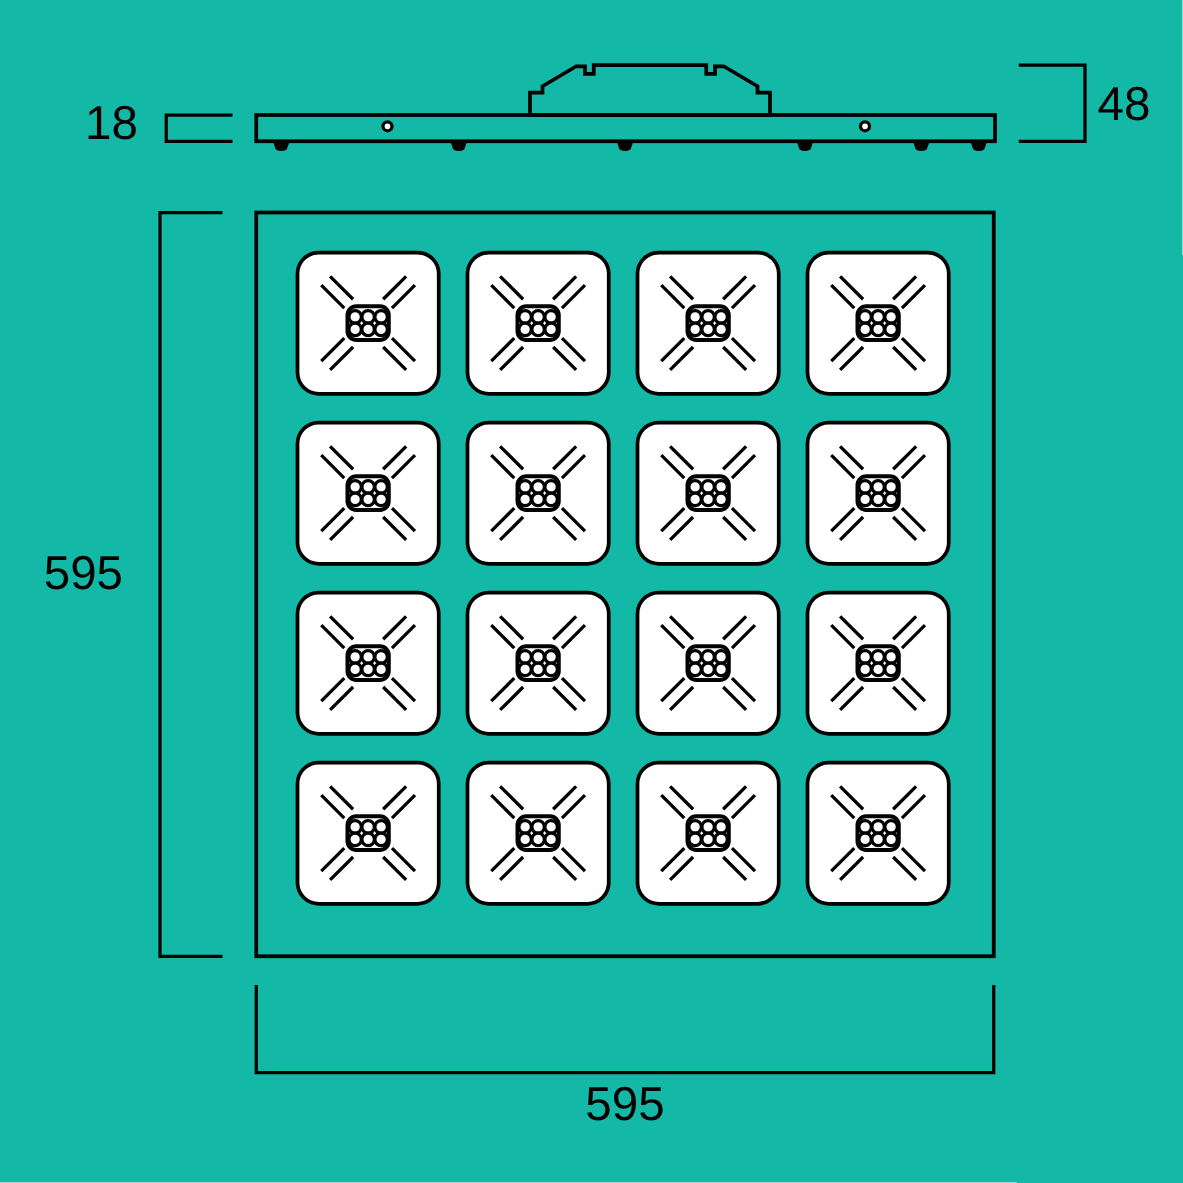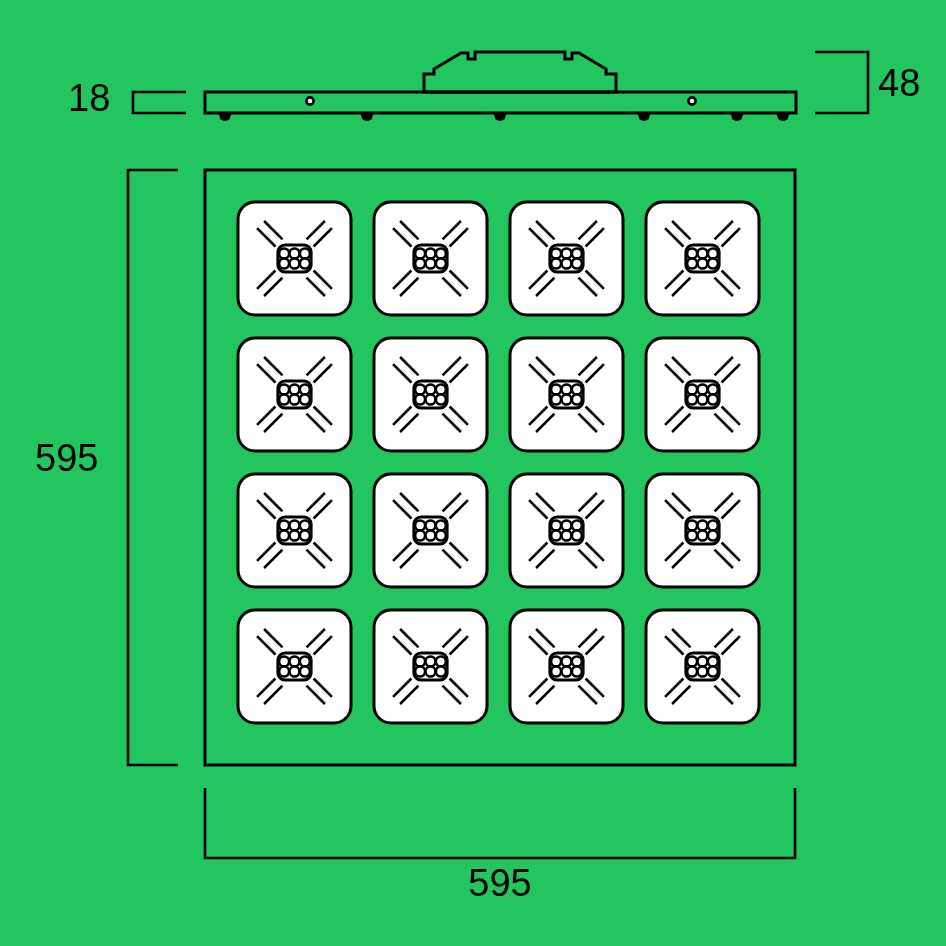--- a/index.html
+++ b/index.html
@@ -11,21 +11,21 @@
   body {
     width: 946px;
     height: 946px;
     font-family: "Liberation Sans", sans-serif;
     overflow: hidden;
   }
   #drawing-root {
     position: relative;
     width: 946px;
     height: 946px;
-    background: #22c55e;
+    background: #14b8a6;
   }
   svg#tech-drawing {
     display: block;
     width: 946px;
     height: 946px;
   }
   .dim-text {
     font-family: "Liberation Sans", sans-serif;
     font-size: 38px;
     fill: #000000;

